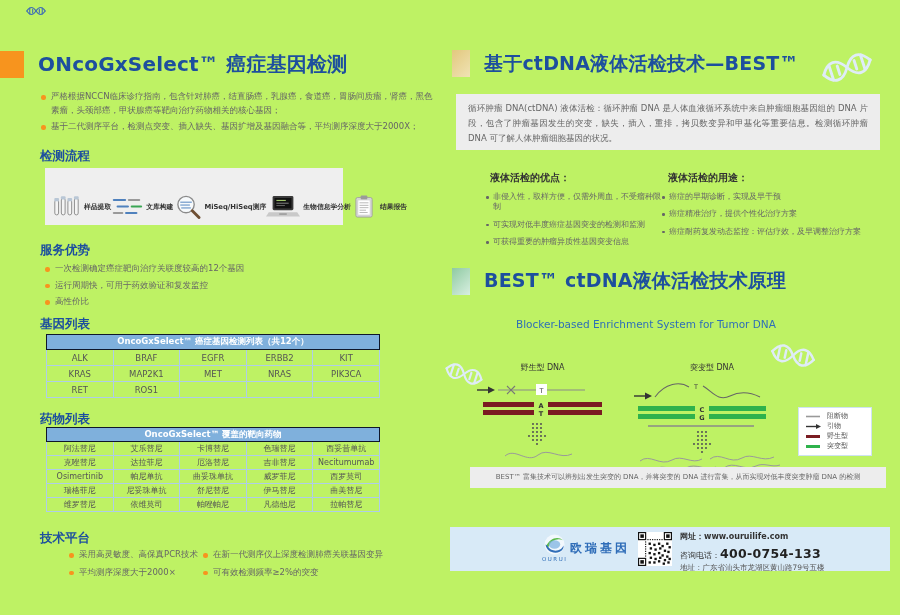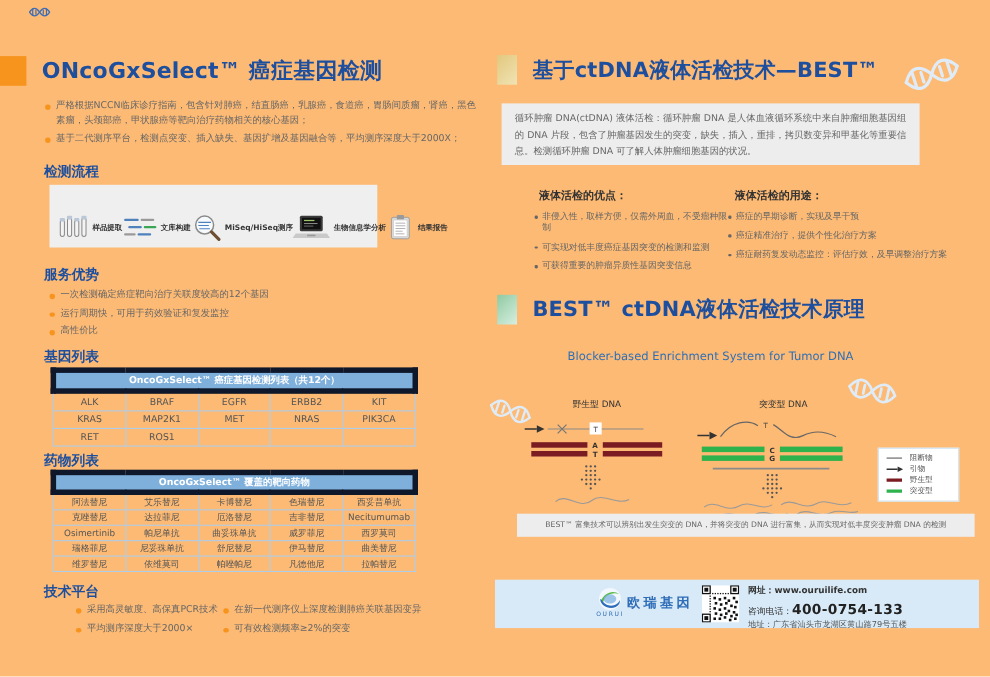--- a/index.html
+++ b/index.html
@@ -1,16 +1,16 @@
 <!DOCTYPE html>
 <html><head>
 <meta charset="utf-8">
 <style>
   html,body{margin:0;padding:0;background:#fff;}
-  .page{position:relative;width:900px;height:615px;background:#fdba74;overflow:hidden;
+  .page{position:relative;width:900px;height:615px;background:#bef264;overflow:hidden;
         font-family:"DejaVu Sans","Liberation Sans",sans-serif;color:#555;}
   .abs{position:absolute;}
   
   .main-title{font-size:20px;font-weight:bold;color:#1d4f9e;letter-spacing:.2px;white-space:nowrap;}
   .main-title.sm{font-size:19px;}
   .sec-h{font-size:12.5px;font-weight:bold;color:#1d4f9e;white-space:nowrap;}
   .accent{position:absolute;}
   .accent.orange{background:#f7941e;}
   .accent.yellow{background:linear-gradient(135deg,#e2c87e,#f0e3b4);}
   .accent.green{background:linear-gradient(135deg,#8fcaa2,#d8efe1);}
@@ -19,21 +19,21 @@
   .bullet::before{content:"";position:absolute;left:1px;top:5px;width:4.5px;height:4.5px;border-radius:50%;background:#f7941e;}
   .dot-sm{position:relative;padding-left:7px;font-size:8px;line-height:1.3;color:#666;margin-bottom:7px;}
   .dot-sm::before{content:"";position:absolute;left:0;top:4px;width:2.5px;height:2.5px;border-radius:50%;background:#666;}
   
   .flow-box{background:#efefef;display:flex;align-items:flex-end;justify-content:space-between;padding:7px 7px 6px 7px;box-sizing:border-box;}
   .step{display:flex;flex-direction:row;align-items:center;gap:3px;}
   .step-label{font-size:6.8px;font-weight:bold;color:#333;white-space:nowrap;}
   .flow-arrow{margin-bottom:16px;}
   
   table.tbl{border-collapse:collapse;table-layout:fixed;}
-  .tbl th{background:#7fb0dc;color:#fff;font-weight:bold;font-size:8.5px;border:5px solid #0f172a;height:14px;padding:0;}
+  .tbl th{background:#7fb0dc;color:#fff;font-weight:bold;font-size:8.5px;border:1px solid #0f172a;height:14px;padding:0;}
   .tbl td{border:1px solid #aecde9;text-align:center;color:#555;padding:0;}
   .gene-tbl{width:334px;}  .gene-tbl td{height:15px;font-size:8.5px;}
   .drug-tbl{width:334px;}  .drug-tbl td{height:13px;font-size:8px;} .drug-tbl th{height:13px;}
   
   .gray-box{background:#ededed;box-sizing:border-box;}
   .para{font-size:8.5px;line-height:1.78;color:#666;text-align:justify;}
   .col-h{font-size:10px;font-weight:bold;color:#333;white-space:nowrap;}
   .subtitle{font-size:10.5px;color:#2e6fb7;white-space:nowrap;}
   .panel-label{font-size:8px;color:#333;text-align:center;}
   .legend{background:#fff;border:1px solid #cfe3f2;display:flex;flex-direction:column;gap:3px;padding:5px 6px;box-sizing:border-box;}
@@ -263,21 +263,21 @@
     <div class="bullet">平均测序深度大于2000×</div>
   </div>
   <div class="abs" style="left:202px;top:548px;width:200px;">
     <div class="bullet" style="margin-bottom:4px">在新一代测序仪上深度检测肺癌关联基因变异</div>
     <div class="bullet">可有效检测频率≥2%的突变</div>
   </div>
 
   <div class="accent yellow" style="left:452px;top:50px;width:18px;height:27px;"></div>
   <div class="abs main-title sm" style="left:484px;top:51px;">基于ctDNA液体活检技术—BEST™</div>
 
-  <div class="abs gray-box para" style="left:456px;top:94px;width:380px;height:56px;padding:7px 12px;">循环肿瘤 DNA(ctDNA) 液体活检：循环肿瘤 DNA 是人体血液循环系统中来自肿瘤细胞基因组的 DNA 片段，包含了肿瘤基因发生的突变，缺失，插入，重排，拷贝数变异和甲基化等重要信息。检测循环肿瘤 DNA 可了解人体肿瘤细胞基因的状况。</div>
+  <div class="abs gray-box para" style="left:456px;top:94px;width:424px;height:56px;padding:7px 12px;">循环肿瘤 DNA(ctDNA) 液体活检：循环肿瘤 DNA 是人体血液循环系统中来自肿瘤细胞基因组的 DNA 片段，包含了肿瘤基因发生的突变，缺失，插入，重排，拷贝数变异和甲基化等重要信息。检测循环肿瘤 DNA 可了解人体肿瘤细胞基因的状况。</div>
 
   <div class="abs col-h" style="left:490px;top:171px;">液体活检的优点：</div>
   <div class="abs" style="left:486px;top:192px;width:180px;">
     <div class="dot-sm">非侵入性，取样方便，仅需外周血，不受瘤种限制</div>
     <div class="dot-sm">可实现对低丰度癌症基因突变的检测和监测</div>
     <div class="dot-sm">可获得重要的肿瘤异质性基因突变信息</div>
   </div>
 
   <div class="abs col-h" style="left:668px;top:171px;">液体活检的用途：</div>
   <div class="abs" style="left:662px;top:192px;width:225px;">

